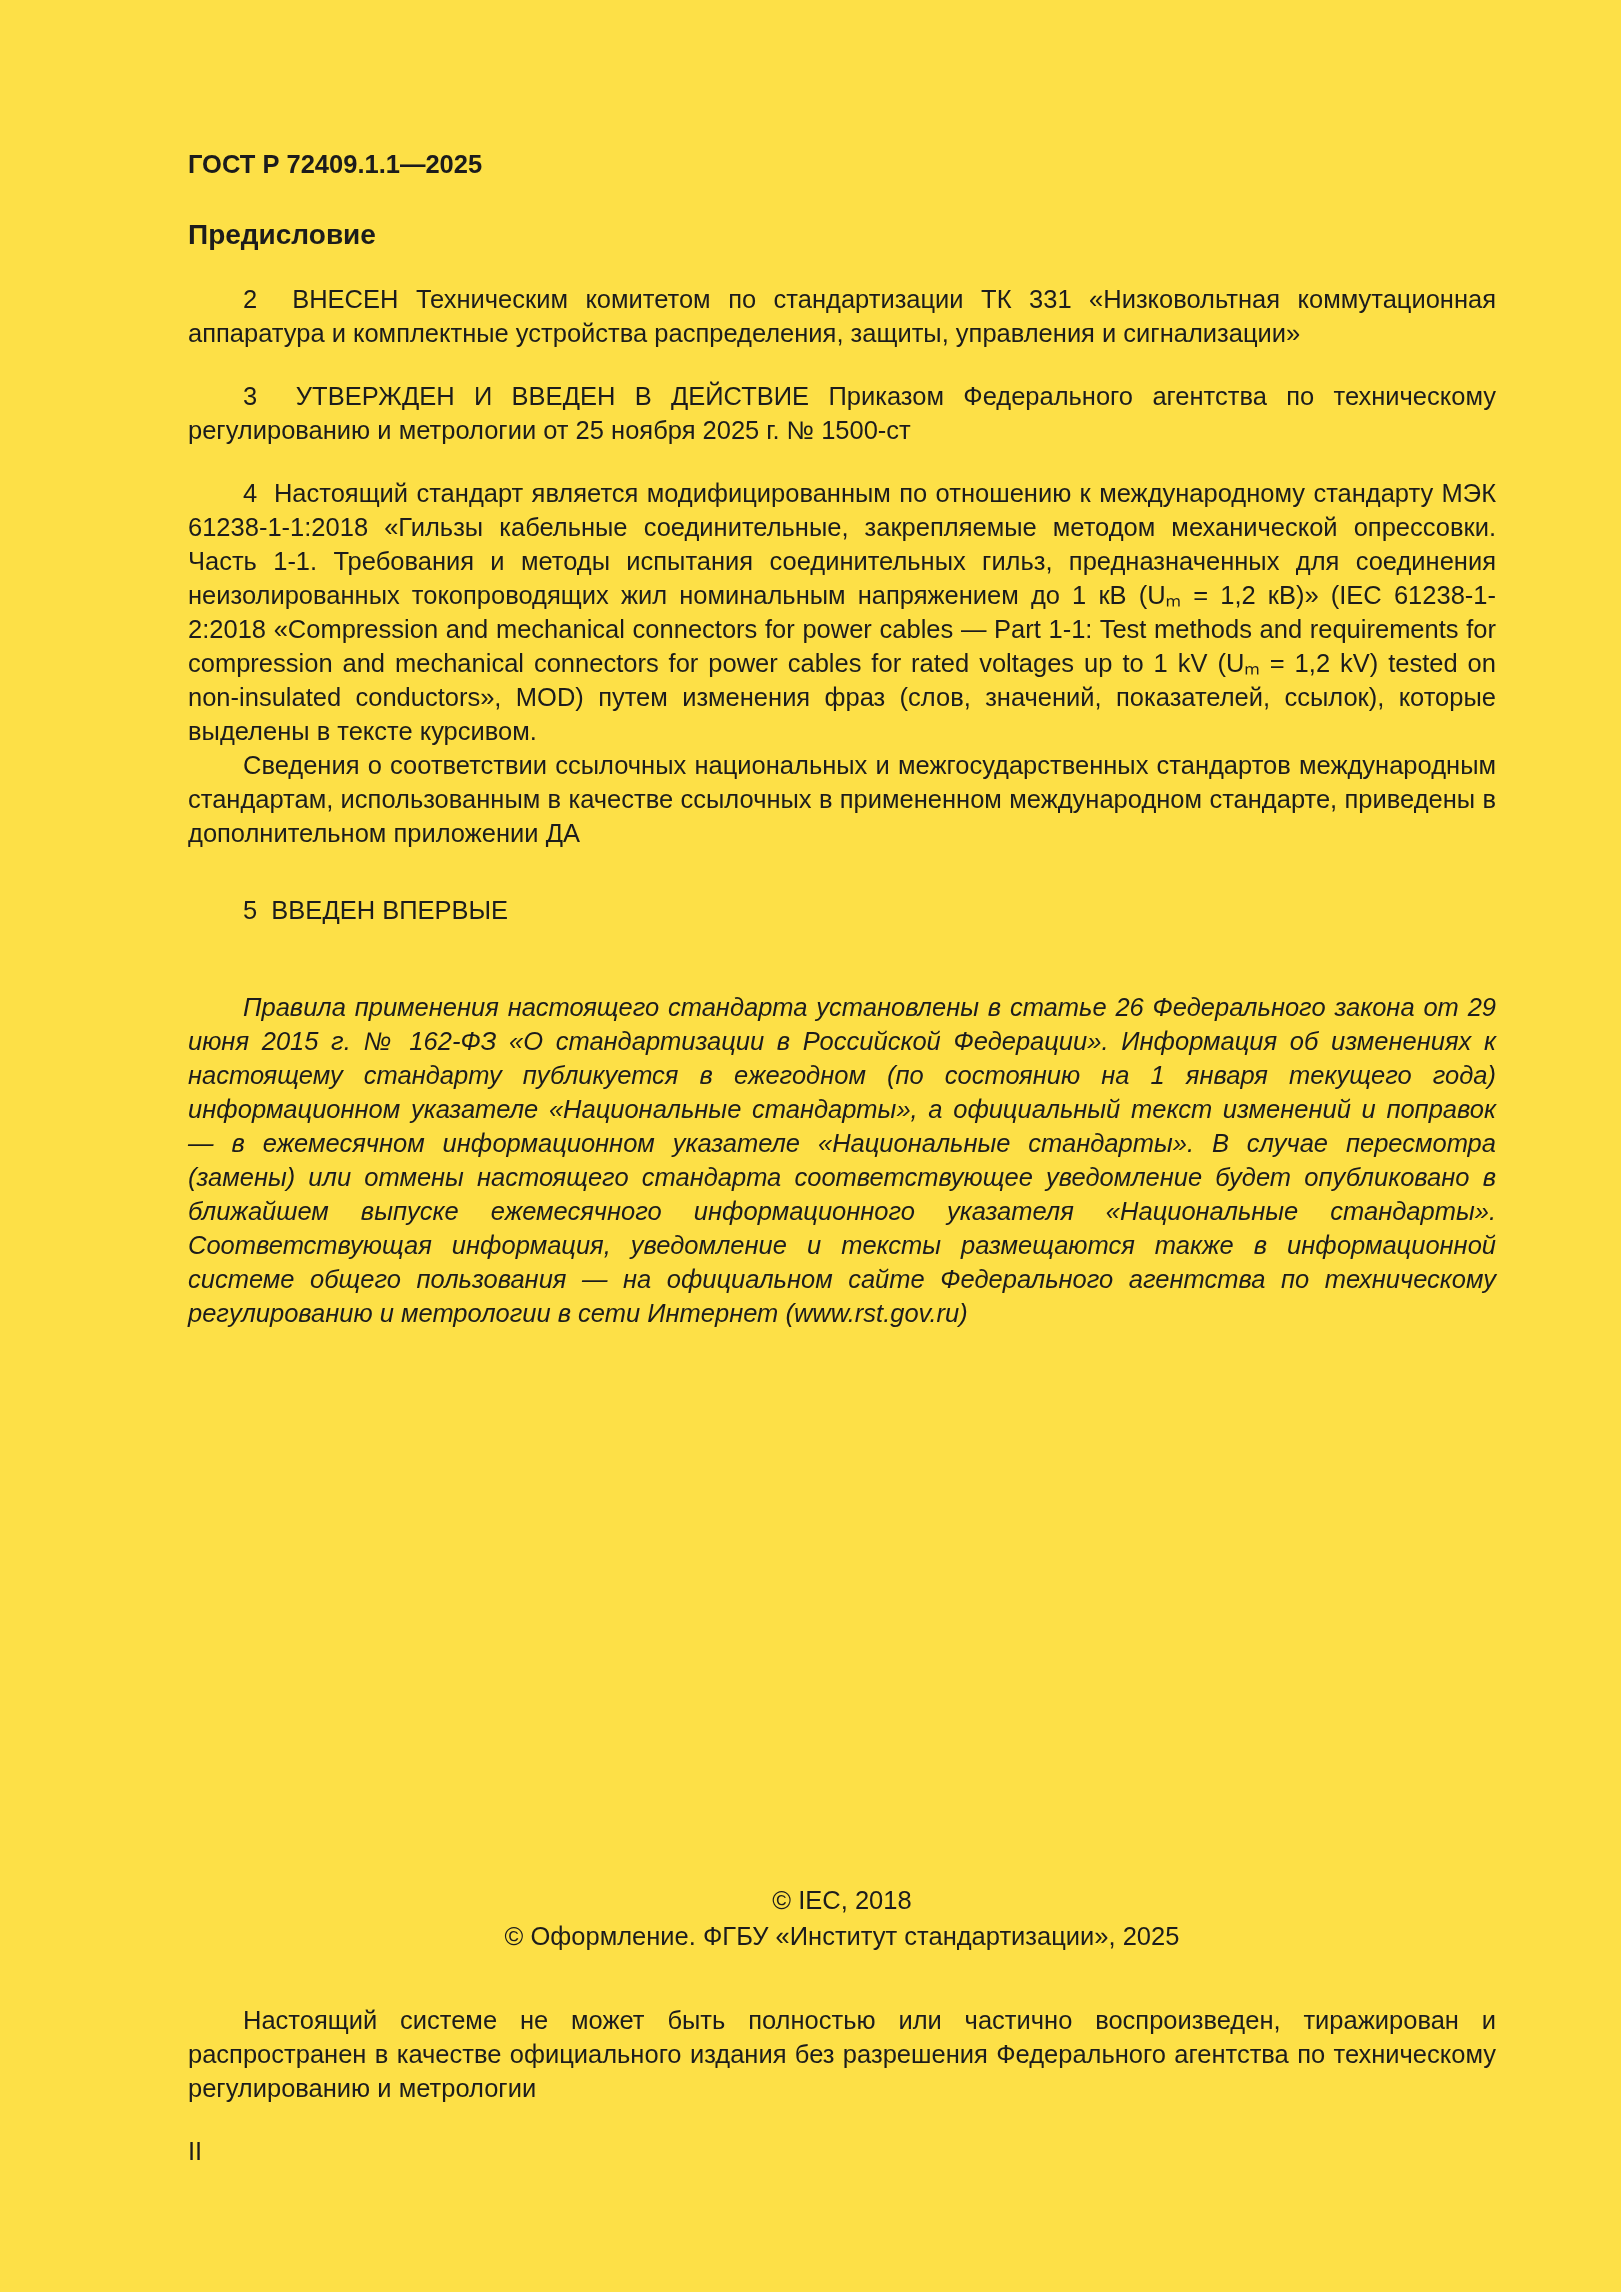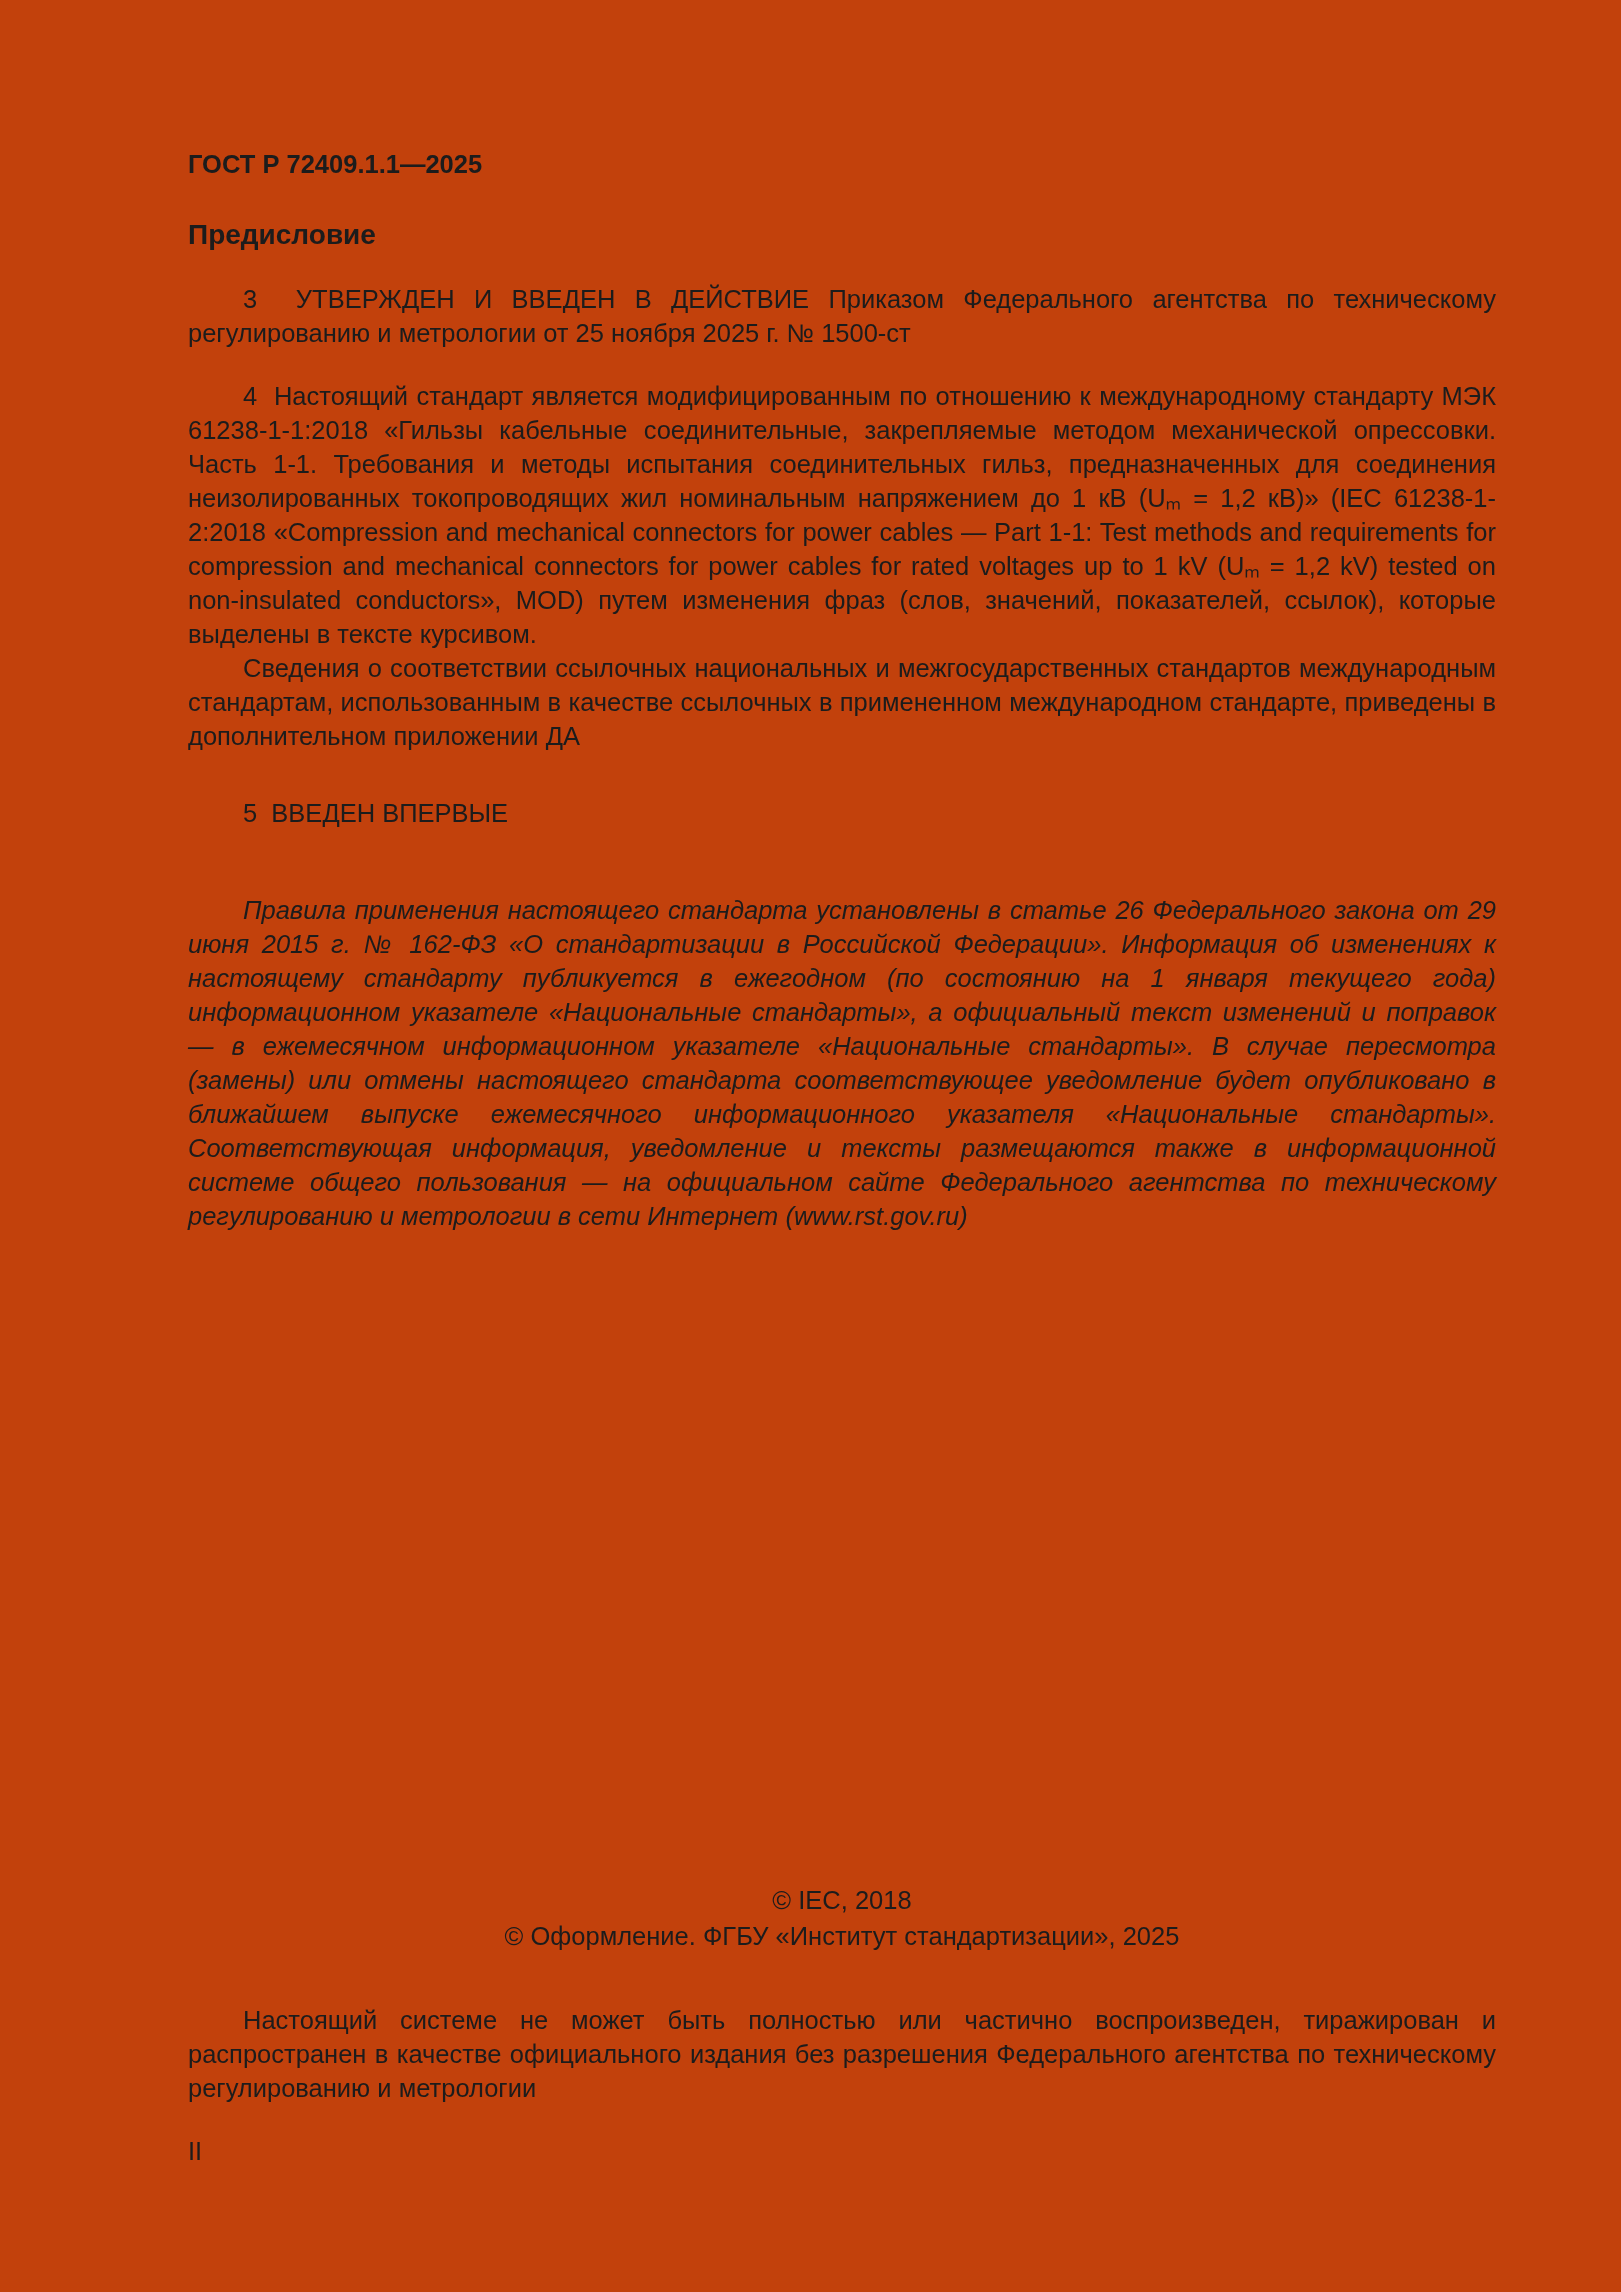--- a/index.html
+++ b/index.html
@@ -8,21 +8,21 @@
     background: #ffffff;
     color: #1c1c1c;
     font-family: "Liberation Sans", sans-serif;
   }
   .page {
     width: 1621px;
     height: 2293px;
     padding: 147px 125px 125px 188px;
     display: flex;
     flex-direction: column;
-    background: #c2410c;
+    background: #fde047;
   }
   .doc-header {
     font-weight: bold;
     font-size: 25.5px;
     line-height: 34px;
   }
   .doc-title {
     text-align: left;
     font-weight: bold;
     font-size: 28px;
@@ -63,20 +63,21 @@
 </head>
 <body>
 
 <div class="page">
 
   <div class="doc-header">ГОСТ Р 72409.1.1—2025</div>
 
   <div class="doc-title">Предисловие</div>
 
 
+  <p class="body mt-item">2&nbsp; ВНЕСЕН Техническим комитетом по стандартизации ТК 331 «Низковольтная коммутационная аппаратура и комплектные устройства распределения, защиты, управления и сигнализации»</p>
 
   <p class="body mt-item">3&nbsp; УТВЕРЖДЕН И ВВЕДЕН В ДЕЙСТВИЕ Приказом Федерального агентства по техническому регулированию и метрологии от 25 ноября 2025 г. № 1500-ст</p>
 
   <p class="body mt-item">4&nbsp; Настоящий стандарт является модифицированным по отношению к международному стандарту МЭК 61238-1-1:2018 «Гильзы кабельные соединительные, закрепляемые методом механической опрессовки. Часть 1-1. Требования и методы испытания соединительных гильз, предназначенных для соединения неизолированных токопроводящих жил номинальным напряжением до 1 кВ (Uₘ = 1,2 кВ)» (IEC 61238-1-2:2018 «Compression and mechanical connectors for power cables — Part 1-1: Test methods and requirements for compression and mechanical connectors for power cables for rated voltages up to 1 kV (Uₘ = 1,2 kV) tested on non-insulated conductors», MOD) путем изменения фраз (слов, значений, показателей, ссылок), которые выделены в тексте курсивом.</p>
 
   <p class="body mt-none">Сведения о соответствии ссылочных национальных и межгосударственных стандартов международным стандартам, использованным в качестве ссылочных в примененном международном стандарте, приведены в дополнительном приложении ДА</p>
 
   <p class="body mt-item5">5&nbsp; ВВЕДЕН ВПЕРВЫЕ</p>
 
   <p class="legal">Правила применения настоящего стандарта установлены в статье 26 Федерального закона от 29 июня 2015 г. № 162-ФЗ «О стандартизации в Российской Федерации». Информация об изменениях к настоящему стандарту публикуется в ежегодном (по состоянию на 1 января текущего года) информационном указателе «Национальные стандарты», а официальный текст изменений и поправок — в ежемесячном информационном указателе «Национальные стандарты». В случае пересмотра (замены) или отмены настоящего стандарта соответствующее уведомление будет опубликовано в ближайшем выпуске ежемесячного информационного указателя «Национальные стандарты». Соответствующая информация, уведомление и тексты размещаются также в информационной системе общего пользования — на официальном сайте Федерального агентства по техническому регулированию и метрологии в сети Интернет (www.rst.gov.ru)</p>

